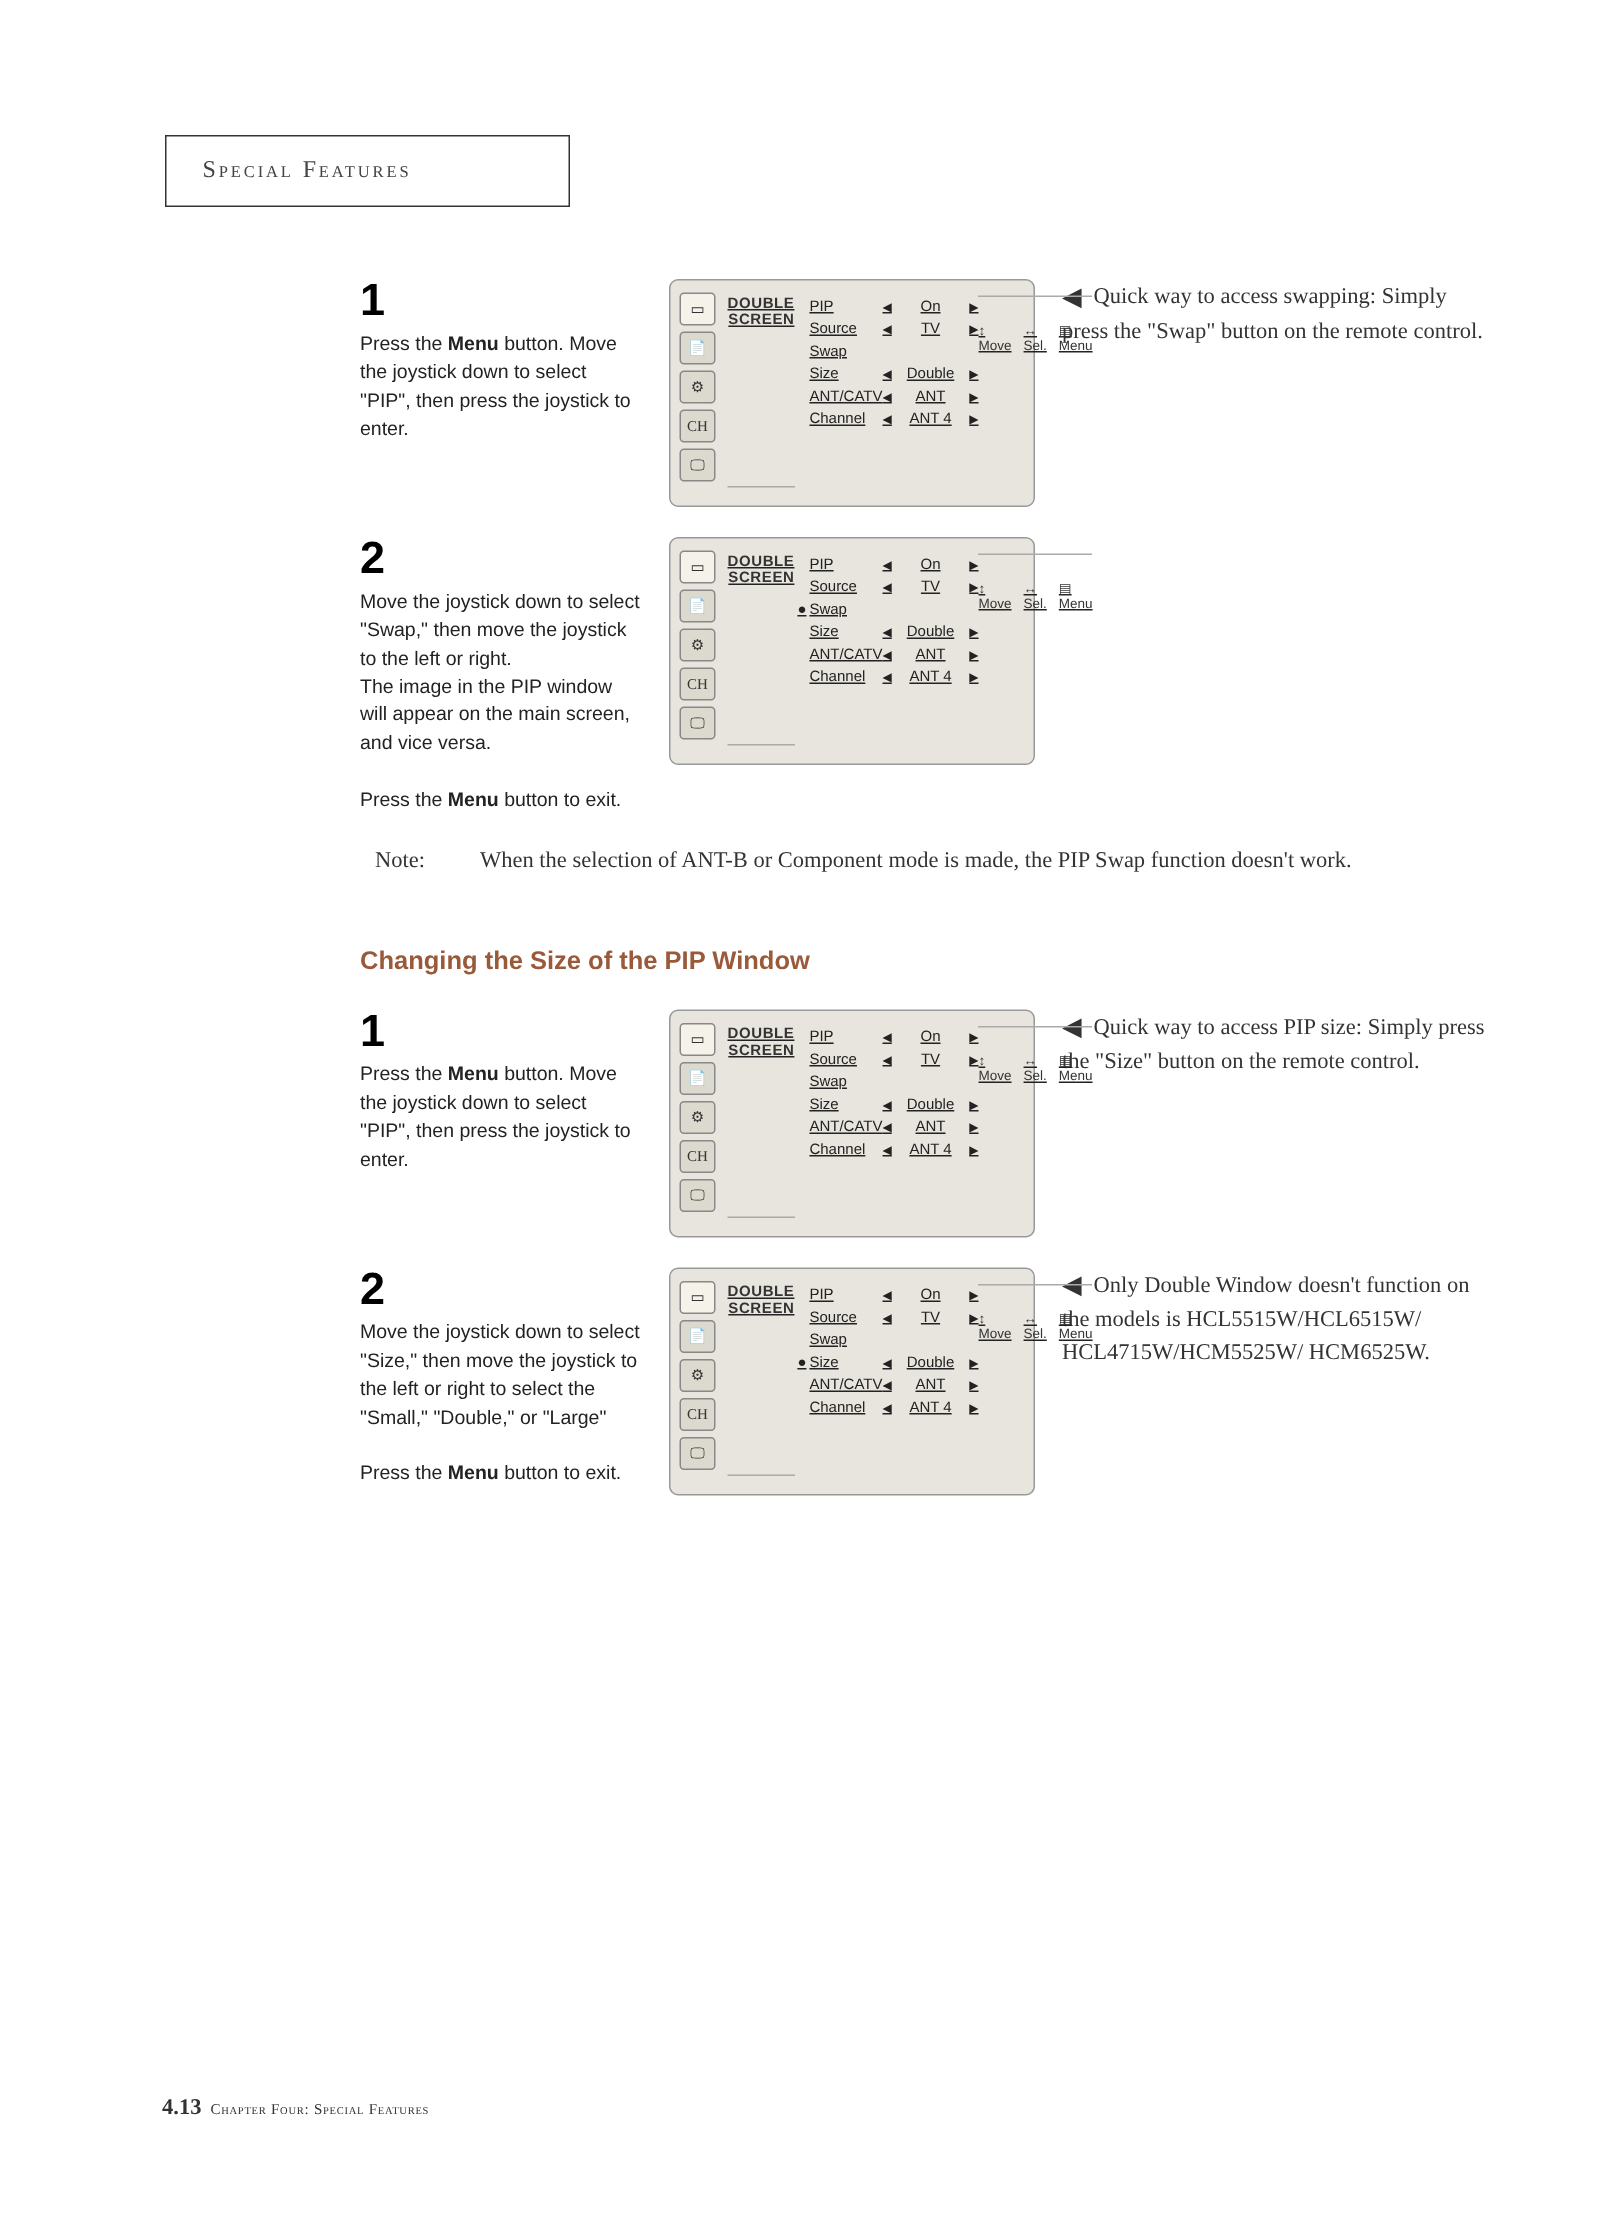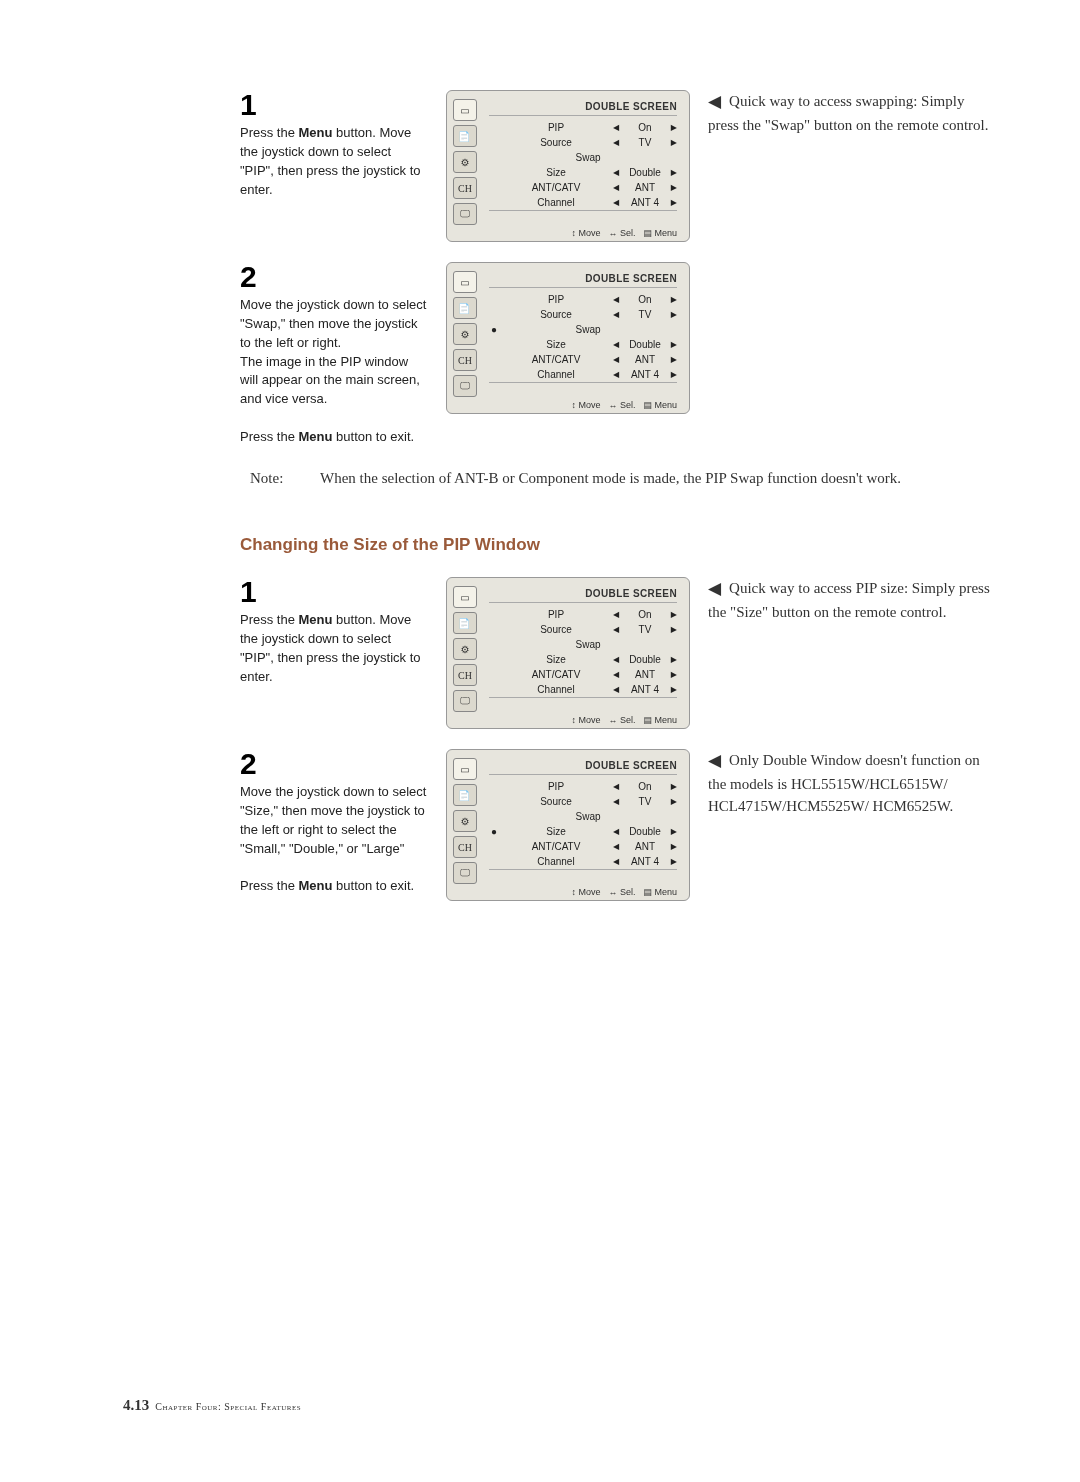--- a/index.html
+++ b/index.html
@@ -134,21 +134,22 @@
     font-size: 10px;
     color: #333;
   }
   .osd-tab.sel {
     background: #f4f2e9;
   }
   .osd-main {
     flex: 1;
     padding: 4px 6px 2px 8px;
     display: flex;
-    flex-direction: column;
+    flex-direction: row;
+    text-decoration: underline;
   }
   .osd-title {
     font-family: Arial, sans-serif;
     font-size: 10px;
     font-weight: bold;
     letter-spacing: 0.04em;
     text-align: right;
     color: #333;
     padding-bottom: 3px;
     border-bottom: 1px solid #aaa;
@@ -163,21 +164,21 @@
     font-size: 10px;
     color: #222;
     line-height: 1.5;
     align-items: center;
   }
   .osd-bullet {
     width: 10px;
     text-align: center;
     font-size: 10px;
   }
-  .osd-label { flex: 1; text-align: center; }
+  .osd-label { flex: 1; }
   .osd-val {
     width: 64px;
     display: flex;
     align-items: center;
     gap: 2px;
   }
   .osd-caret { font-size: 8px; color: #222; }
   .osd-valtext { flex: 1; text-align: center; }
   .osd-footer {
     border-top: 1px solid #aaa;
@@ -186,33 +187,36 @@
     font-size: 9px;
     color: #333;
     display: flex;
     gap: 8px;
     justify-content: flex-end;
   }
   
   .page-footer {
     position: absolute;
     bottom: 68px;
-    left: 123px;
+    left: 108px;
     font-family: Georgia, serif;
     font-size: 12px;
     color: #333;
   }
   .page-footer .pn { font-weight: bold; font-size: 15px; }
   .page-footer .cf { font-variant: small-caps; letter-spacing: 0.05em; font-size: 10px; }
 </style>
 </head>
 <body>
 
 <div class="page">
 
+  <div class="section-header-box">
+    <span class="section-header-text">Special Features</span>
+  </div>
 
   <div class="content">
 
 
     <div class="step-row">
       <div class="step-col-left">
         <div class="step-num">1</div>
         <div class="step-instr">
           <span>Press the </span><b>Menu</b><span> button. Move the joystick down to select "PIP", then press the joystick to enter.</span>
         </div>

